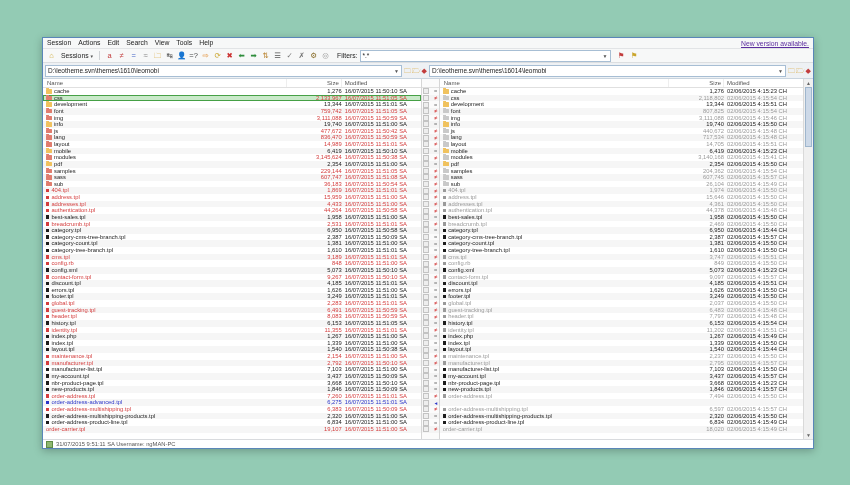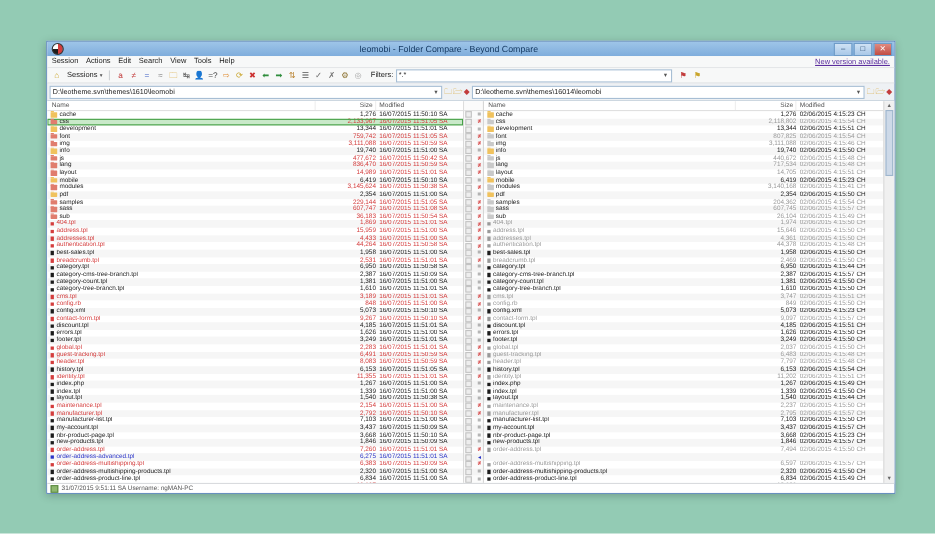--- a/index.html
+++ b/index.html
@@ -75,29 +75,20 @@
   .logbar{height:8px;background:#fff;border-top:1px solid #d9dbde;display:flex;align-items:center;
           padding:0 3px;gap:3px;flex:0 0 auto;}
   .logbar .ic{width:5px;height:5px;background:#8fb86f;border:1px solid #5e8c45;}
   .log-text{font-size:5.8px;color:#555;line-height:8px;}
 </style>
 </head>
 <body>
 
 <div class="window">
 
-  <div class="titlebar">
-    <span class="appicon"></span>
-    <span class="title-text">leomobi - Folder Compare - Beyond Compare</span>
-    <span class="winbtns">
-      <span class="winbtn">–</span>
-      <span class="winbtn">□</span>
-      <span class="winbtn close">✕</span>
-    </span>
-  </div>
 
   <div class="menubar">
     <span id="menu-items" style="display: flex;">
         <span class="menu-item">Session</span>
         <span class="menu-item">Actions</span>
         <span class="menu-item">Edit</span>
         <span class="menu-item">Search</span>
         <span class="menu-item">View</span>
         <span class="menu-item">Tools</span>
         <span class="menu-item">Help</span>

